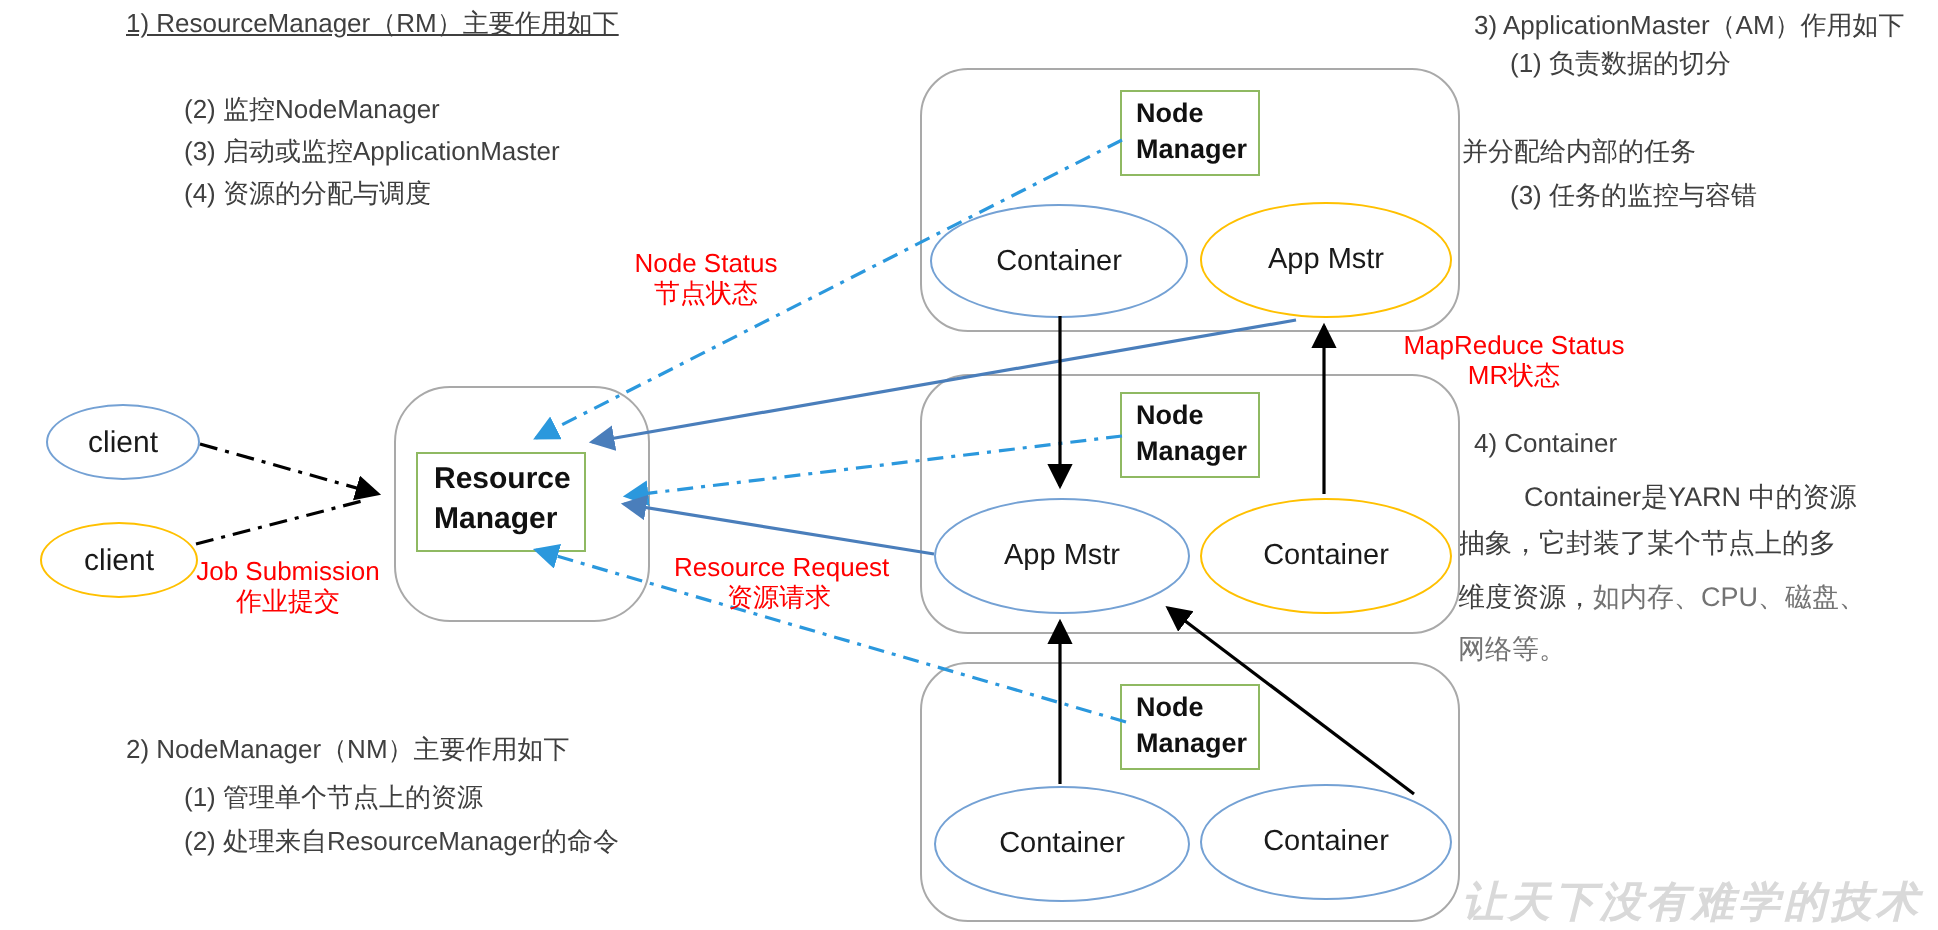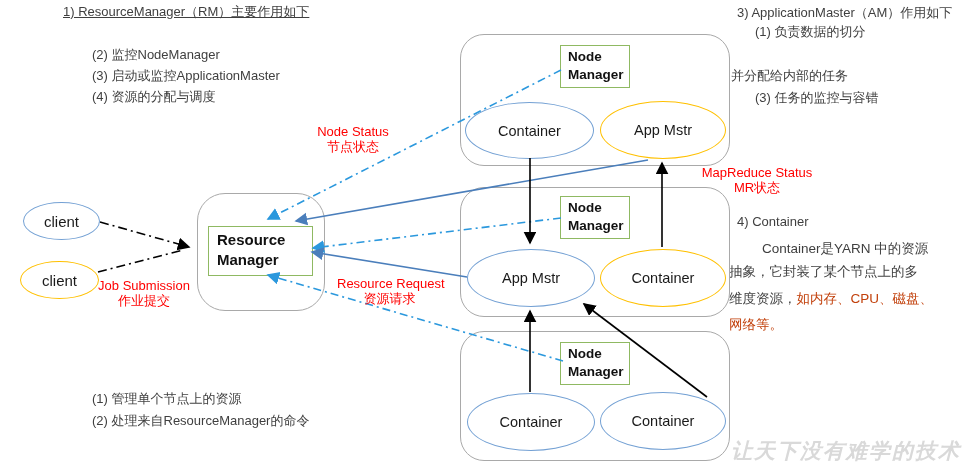--- a/index.html
+++ b/index.html
@@ -4,21 +4,21 @@
 <style>
   html,body{margin:0;padding:0;background:#fff;}
   #canvas{
     position:relative;width:969px;height:465px;background:#ffffff;overflow:hidden;
     font-family:"Liberation Sans","DejaVu Sans",sans-serif;color:#3f3f3f;
   }
   .abs{position:absolute;}
   .txt{font-size:13px;line-height:17px;white-space:nowrap;}
   .heading{font-size:13px;white-space:nowrap;}
   .para{font-size:13.5px;white-space:nowrap;}
-  .red{color:#c2410c;}
+  .red{color:#737373;}
   .lbl{color:#ff0000;font-size:13px;line-height:15px;text-align:center;white-space:nowrap;z-index:6;}
   .node-box{
     position:absolute;width:268px;height:128px;background:#ffffff;
     border:1.4px solid #a9a9a9;border-radius:24px;z-index:1;
   }
   .nm-box{
     position:absolute;width:70px;height:43px;background:#ffffff;
     border:1.5px solid #8fb962;z-index:2;
     font-weight:bold;font-size:13.5px;line-height:18px;color:#111;
     padding:2px 0 0 7px;box-sizing:border-box;white-space:pre-line;
@@ -28,21 +28,21 @@
     display:flex;align-items:center;justify-content:center;
     font-size:14.5px;color:#1a1a1a;
   }
   .e-blue{border:1.5px solid #74a1d4;}
   .e-yellow{border:1.5px solid #ffc000;}
   .rm-outer{
     position:absolute;left:197px;top:193px;width:126px;height:116px;
     background:#fff;border:1.4px solid #a9a9a9;border-radius:28px;z-index:1;
   }
   .rm-green{
-    position:absolute;left:208px;top:226px;width:105px;height:50px;
+    position:absolute;left:208px;top:226px;width:85px;height:50px;
     background:#fff;border:1.5px solid #8fb962;z-index:2;
     font-weight:bold;font-size:15px;line-height:20px;color:#111;
     padding:3px 0 0 8px;box-sizing:border-box;white-space:pre-line;
   }
   .client{
     position:absolute;background:#fff;border-radius:50%;z-index:2;
     display:flex;align-items:center;justify-content:center;font-size:15px;color:#1a1a1a;
   }
   #overlay{position:absolute;left:0;top:0;z-index:5;pointer-events:none;}
   #watermark{
@@ -55,20 +55,21 @@
 </head>
 <body>
 
 <div id="canvas">
 
   <div class="abs heading" style="left:63px;top:3px;text-decoration:underline;">1) ResourceManager（RM）主要作用如下</div>
   <div class="abs txt" style="left:92px;top:46px;">(2) 监控NodeManager</div>
   <div class="abs txt" style="left:92px;top:67px;">(3) 启动或监控ApplicationMaster</div>
   <div class="abs txt" style="left:92px;top:88px;">(4) 资源的分配与调度</div>
 
+  <div class="abs heading" style="left:63px;top:366px;">2) NodeManager（NM）主要作用如下</div>
   <div class="abs txt" style="left:92px;top:390px;">(1) 管理单个节点上的资源</div>
   <div class="abs txt" style="left:92px;top:412px;">(2) 处理来自ResourceManager的命令</div>
 
   <div class="abs heading" style="left:737px;top:4px;">3) ApplicationMaster（AM）作用如下</div>
   <div class="abs txt" style="left:755px;top:23px;">(1) 负责数据的切分</div>
   <div class="abs txt" style="left:731px;top:67px;">并分配给内部的任务</div>
   <div class="abs txt" style="left:755px;top:89px;">(3) 任务的监控与容错</div>
 
   <div class="abs heading" style="left:737px;top:214px;">4) Container</div>
   <div class="abs para" style="left:762px;top:240px;">Container是YARN 中的资源</div>

